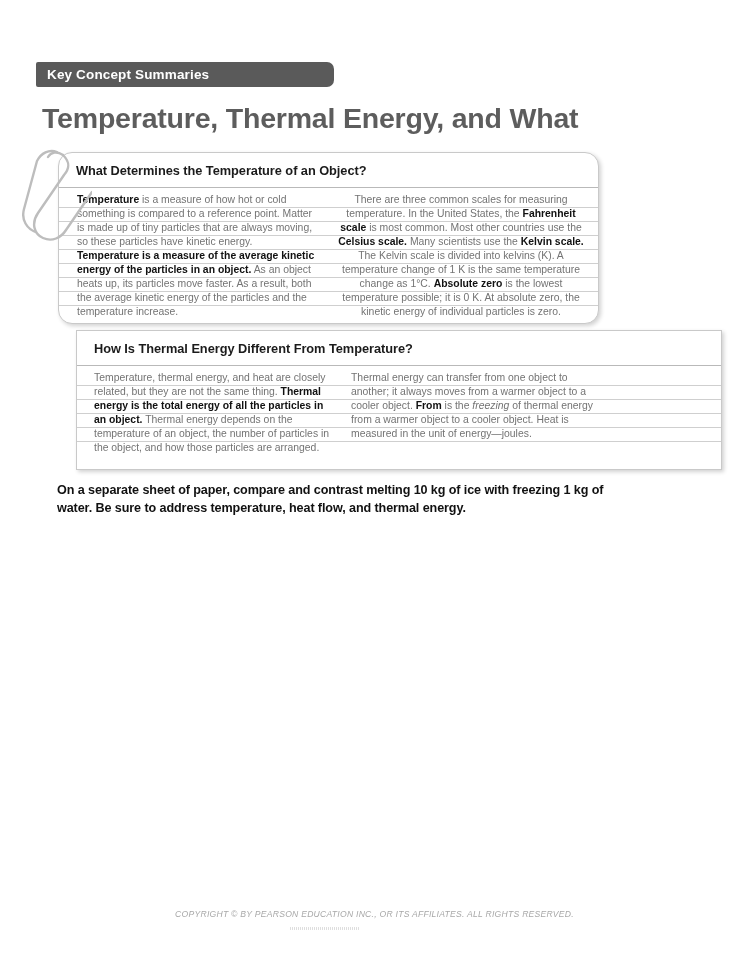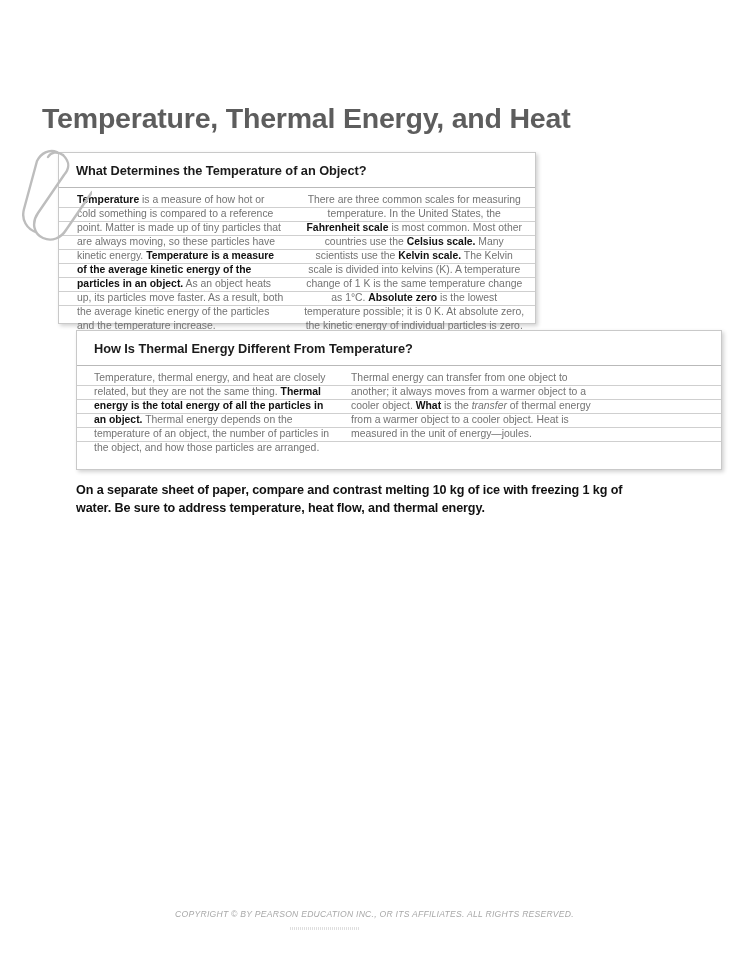--- a/index.html
+++ b/index.html
@@ -59,23 +59,24 @@
   .card {
     position: absolute;
     background: #ffffff;
     border: 1px solid #c9c9c9;
     box-shadow: 2px 2px 4px rgba(0,0,0,0.18);
     box-sizing: border-box;
   }
   .card-1 {
     left: 58px;
     top: 152px;
-    width: 478px;
+    width: 541px;
     height: 172px;
     z-index: 2;
+    border-radius: 14px;
   }
   .card-2 {
     left: 76px;
     top: 330px;
     width: 646px;
     height: 140px;
     z-index: 4;
   }
 
   .card-head {
@@ -148,21 +149,20 @@
   .prompt {
     position: absolute;
     left: 57px;
     top: 482px;
     width: 566px;
     font-size: 12.6px;
     line-height: 17.5px;
     font-weight: bold;
     color: #111111;
     letter-spacing: -0.1px;
-    margin-left: 19px;
   }
 
   
   .footer {
     position: absolute;
     left: 0;
     right: 0;
     top: 909px;
     text-align: center;
     font-size: 8.6px;
@@ -181,22 +181,25 @@
       #d9d9d9 0px, #d9d9d9 1px,
       transparent 1px, transparent 2px);
     opacity: 0.85;
   }
 </style>
 </head>
 <body>
 
 <div class="page">
 
-
-  <div class="page-title">Temperature, Thermal Energy, and Heat</div>
+  <div class="banner">
+    <span class="banner-label">Key Concept Summaries</span>
+  </div>
+
+  <div class="page-title">Temperature, Thermal Energy, and What</div>
 
   <div class="card card-1">
     <div class="card-head">
       <span class="card-head-text">What Determines the Temperature of an Object?</span>
     </div>
     <div class="card-body">
       <div class="rules">
           <i style="top: 19px;"></i>
           <i style="top: 33px;"></i>
           <i style="top: 47px;"></i>
@@ -227,21 +230,21 @@
     </div>
     <div class="card-body">
       <div class="rules">
           <i style="top: 19px;"></i>
           <i style="top: 33px;"></i>
           <i style="top: 47px;"></i>
           <i style="top: 61px;"></i>
           <i style="top: 75px;"></i>
         </div>
       <div class="col col-left">Temperature, thermal energy, and heat are closely related, but they are not the same thing. <b>Thermal energy is the total energy of all the particles in an object.</b> Thermal energy depends on the temperature of an object, the number of particles in the object, and how those particles are arranged.</div>
-      <div class="col col-right">Thermal energy can transfer from one object to another; it always moves from a warmer object to a cooler object. <b>What</b> is the <i>transfer</i> of thermal energy from a warmer object to a cooler object. Heat is measured in the unit of energy—joules.</div>
+      <div class="col col-right">Thermal energy can transfer from one object to another; it always moves from a warmer object to a cooler object. <b>From</b> is the <i>freezing</i> of thermal energy from a warmer object to a cooler object. Heat is measured in the unit of energy—joules.</div>
     </div>
   </div>
 
   <div class="prompt">On a separate sheet of paper, compare and contrast melting 10 kg of ice with freezing 1 kg of water. Be sure to address temperature, heat flow, and thermal energy.</div>
 
   <div class="footer">COPYRIGHT © BY PEARSON EDUCATION INC., OR ITS AFFILIATES. ALL RIGHTS RESERVED.</div>
   <div class="footer-smudge"></div>
 
 </div>
 

